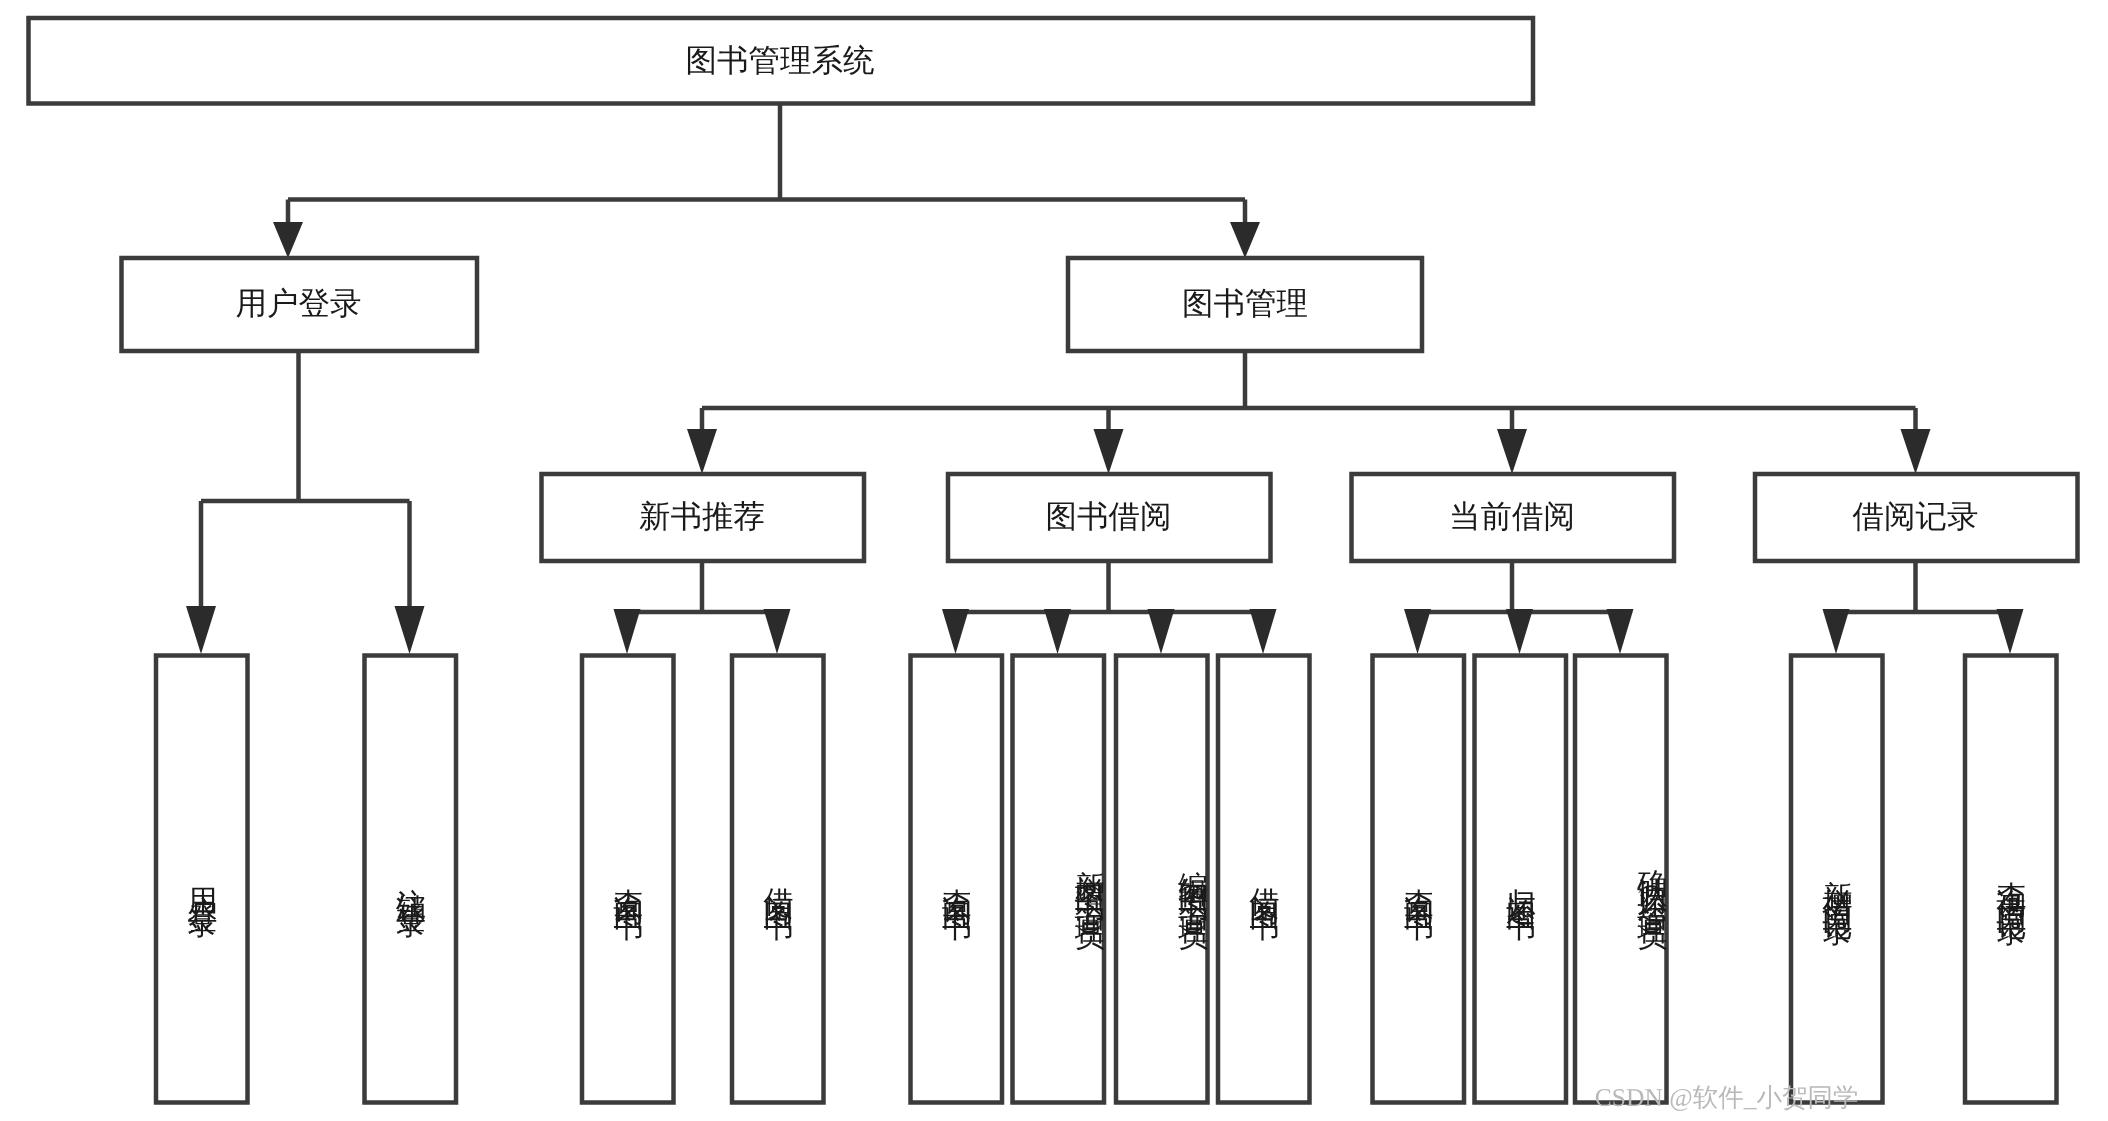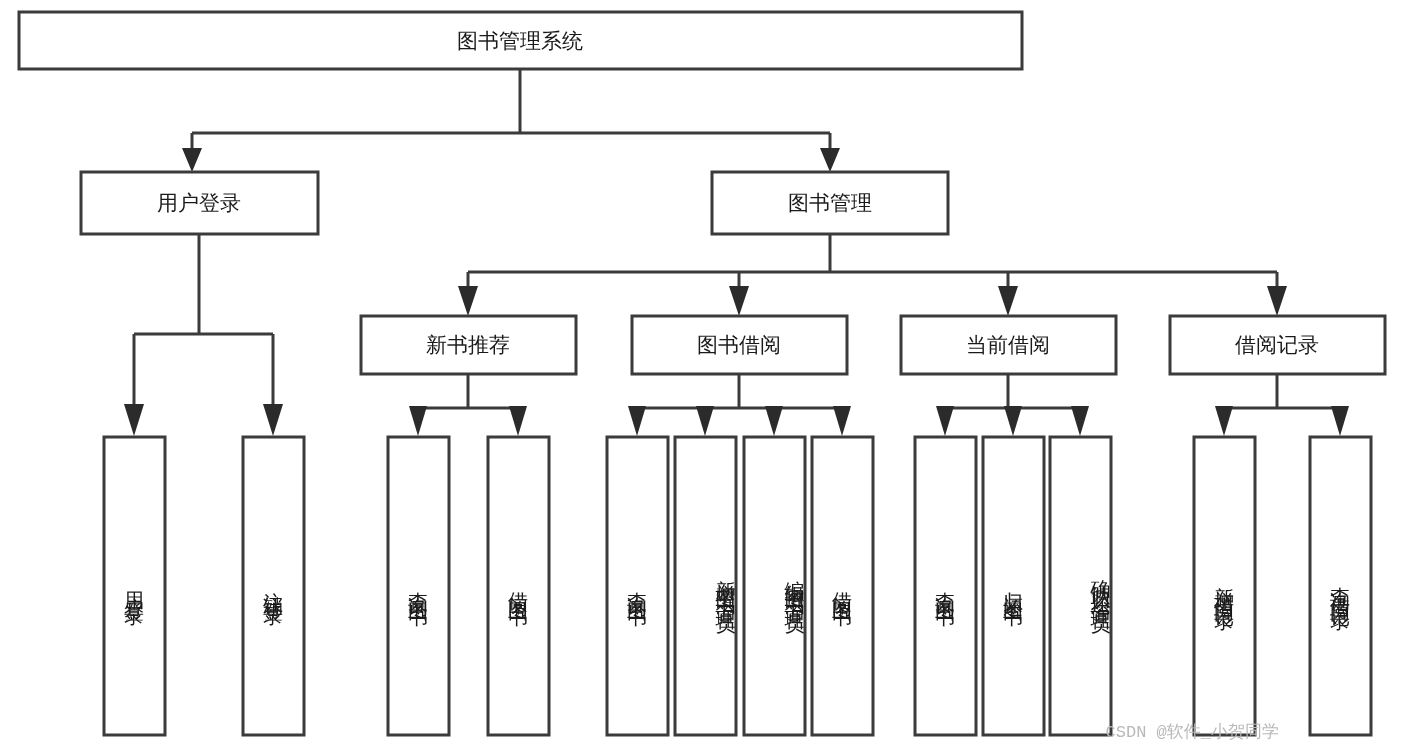--- a/index.html
+++ b/index.html
@@ -11,21 +11,20 @@
     width: 1405px;
     height: 747px;
     overflow: hidden;
     font-family: "Liberation Sans", "DejaVu Sans", sans-serif;
   }
   #diagram-root {
     position: relative;
     width: 1247px;
     height: 747px;
     background: #ffffff;
-    padding-left: 40px;
   }
   svg.flow {
     position: absolute;
     top: 0;
     left: 0;
     width: 1405px;
     height: 747px;
   }
   .box-rect {
     fill: #ffffff;
@@ -57,21 +56,21 @@
     letter-spacing: 5px;
     color: #1a1a1a;
     white-space: nowrap;
     text-align: center;
     pointer-events: none;
   }
   .watermark {
     position: absolute;
     right: 8px;
     bottom: 4px;
-    font-family: Liberation Mono, monospace;
+    font-family: Liberation Serif, serif;
     font-size: 17px;
     color: #b9b9b9;
     white-space: nowrap;
   }
 </style>
 </head>
 <body>
 
 <div id="diagram-root">
 

